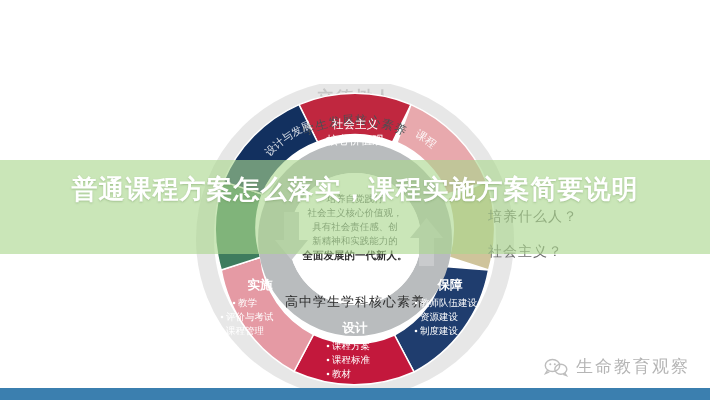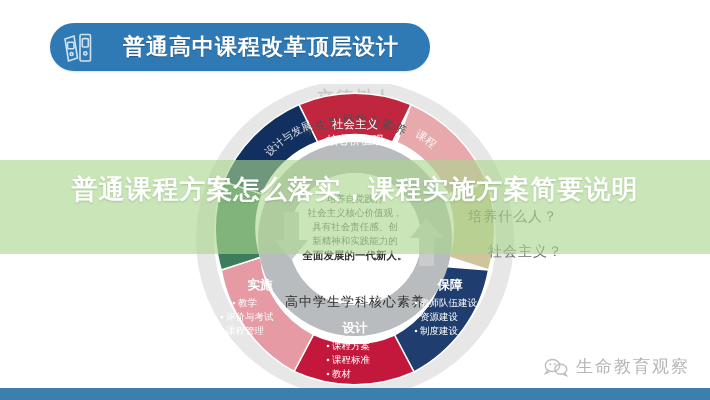--- a/index.html
+++ b/index.html
@@ -40,21 +40,21 @@
   
   .lideshuren{
     position:absolute;left:0;top:86px;width:710px;text-align:center;
     font-size:17px;font-weight:bold;color:#2b2b2b;letter-spacing:2px;
   }
 
   
   .q-text{
     position:absolute;color:#6d6d6d;font-size:14px;letter-spacing:1px;
   }
-  #q1{left:468px;top:208px;}
+  #q1{left:488px;top:208px;}
   #q2{left:488px;top:243px;}
 
   
   .overlay-band{
     position:absolute;left:0;top:160px;width:710px;height:94px;
     background:rgba(170,215,140,.62);
     display:flex;align-items:flex-start;justify-content:center;
     pointer-events:none;
   }
   .overlay-title{
@@ -78,35 +78,20 @@
     position:absolute;left:0;top:388px;width:710px;height:12px;
     background:#3b7faf;
   }
   .ring-label{font-weight:bold;}
 </style>
 </head>
 <body>
 
 <div id="stage">
 
-  <div class="banner">
-    <span class="banner-icon">
-      <svg width="40" height="34" viewBox="0 0 40 34" aria-hidden="true">
-        <g fill="none" stroke="#cfe4f5" stroke-width="1.6">
-          <path d="M4 9 L13 6 L16.5 28 L7.5 31 Z"></path>
-          <rect x="6.6" y="12.2" width="6.4" height="6.6" rx="1"></rect>
-          <circle cx="10.6" cy="24" r="1.5"></circle>
-          <rect x="19" y="4.5" width="10.5" height="26.5" rx="1.4"></rect>
-          <rect x="21.3" y="8.6" width="6" height="8.4" rx="1"></rect>
-          <circle cx="24.3" cy="23.4" r="1.6"></circle>
-        </g>
-      </svg>
-    </span>
-    <span class="banner-title">普通高中课程改革顶层设计</span>
-  </div>
 
   <div class="lideshuren">立德树人</div>
 
   <div class="diagram">
     <svg width="350" height="310" viewBox="0 0 350 310">
       <defs>
 
         <path id="arcTopInner" d="M 60 155 A 115 115 0 0 1 290 155" fill="none"></path>
         <path id="arcBottomInner" d="M 62 155 A 113 113 0 0 0 288 155" fill="none"></path>
         <path id="arcKhaki" d="M 175 35 A 120 120 0 0 1 282 104" fill="none"></path>

